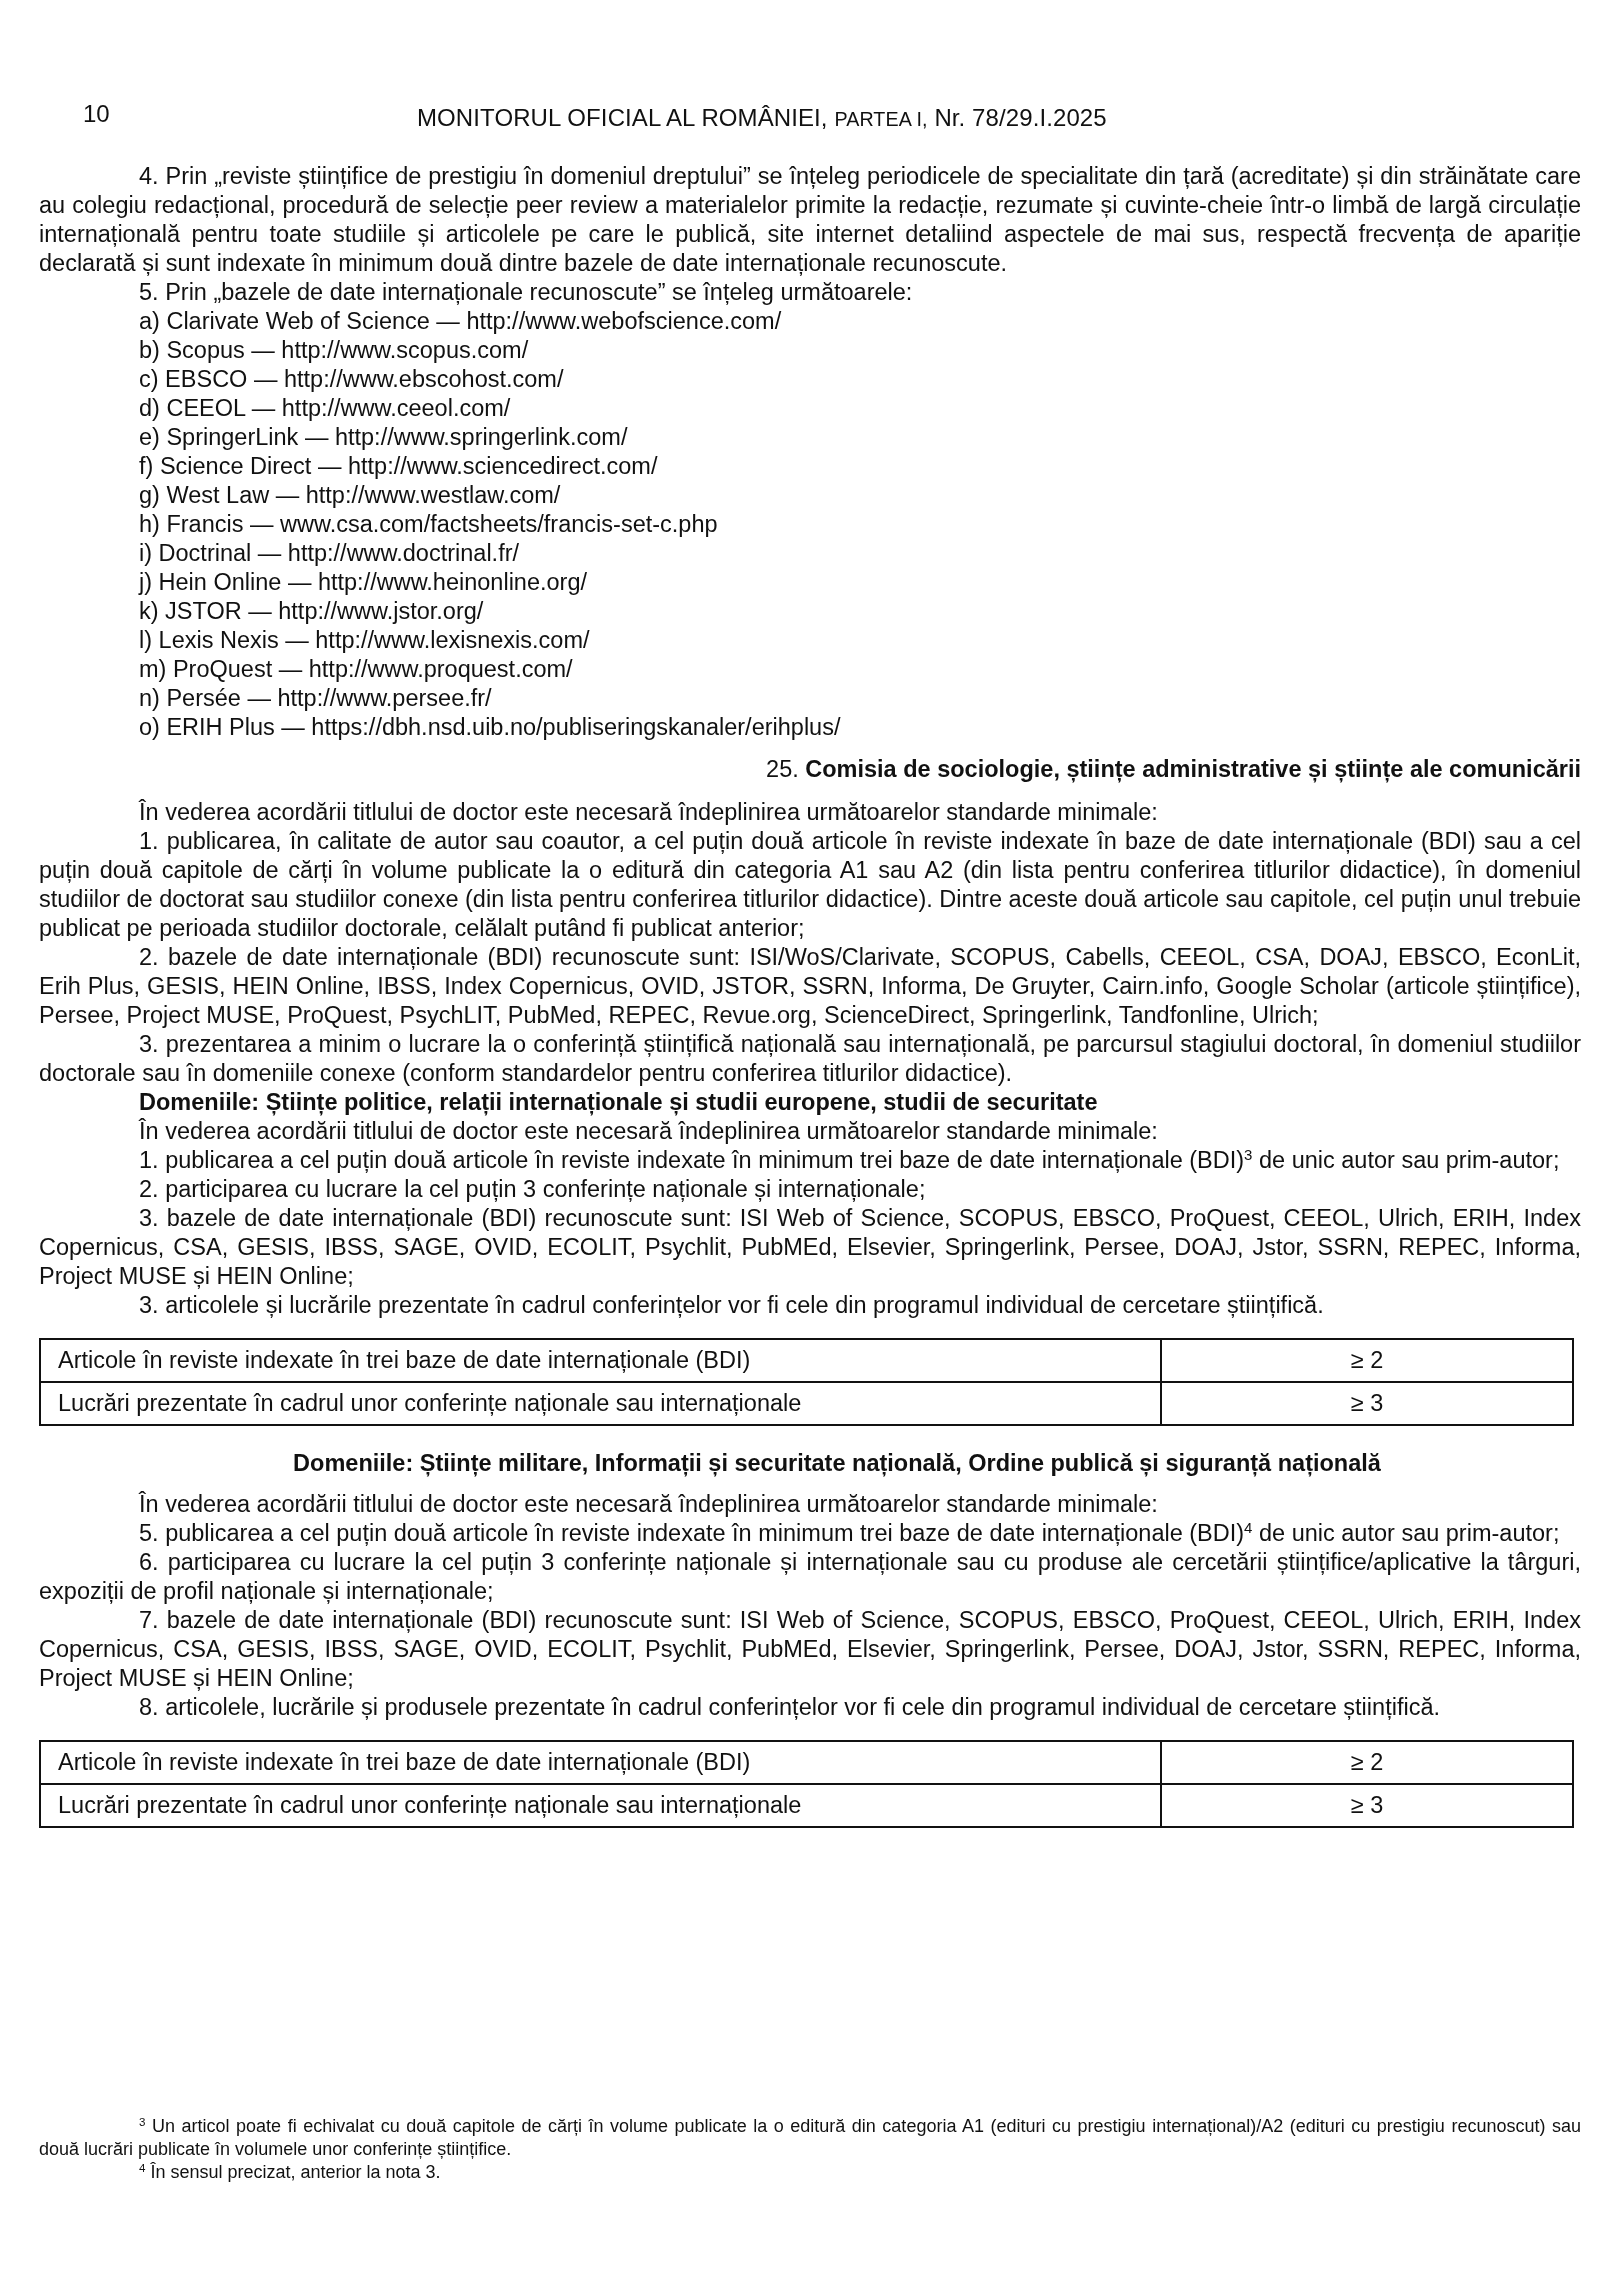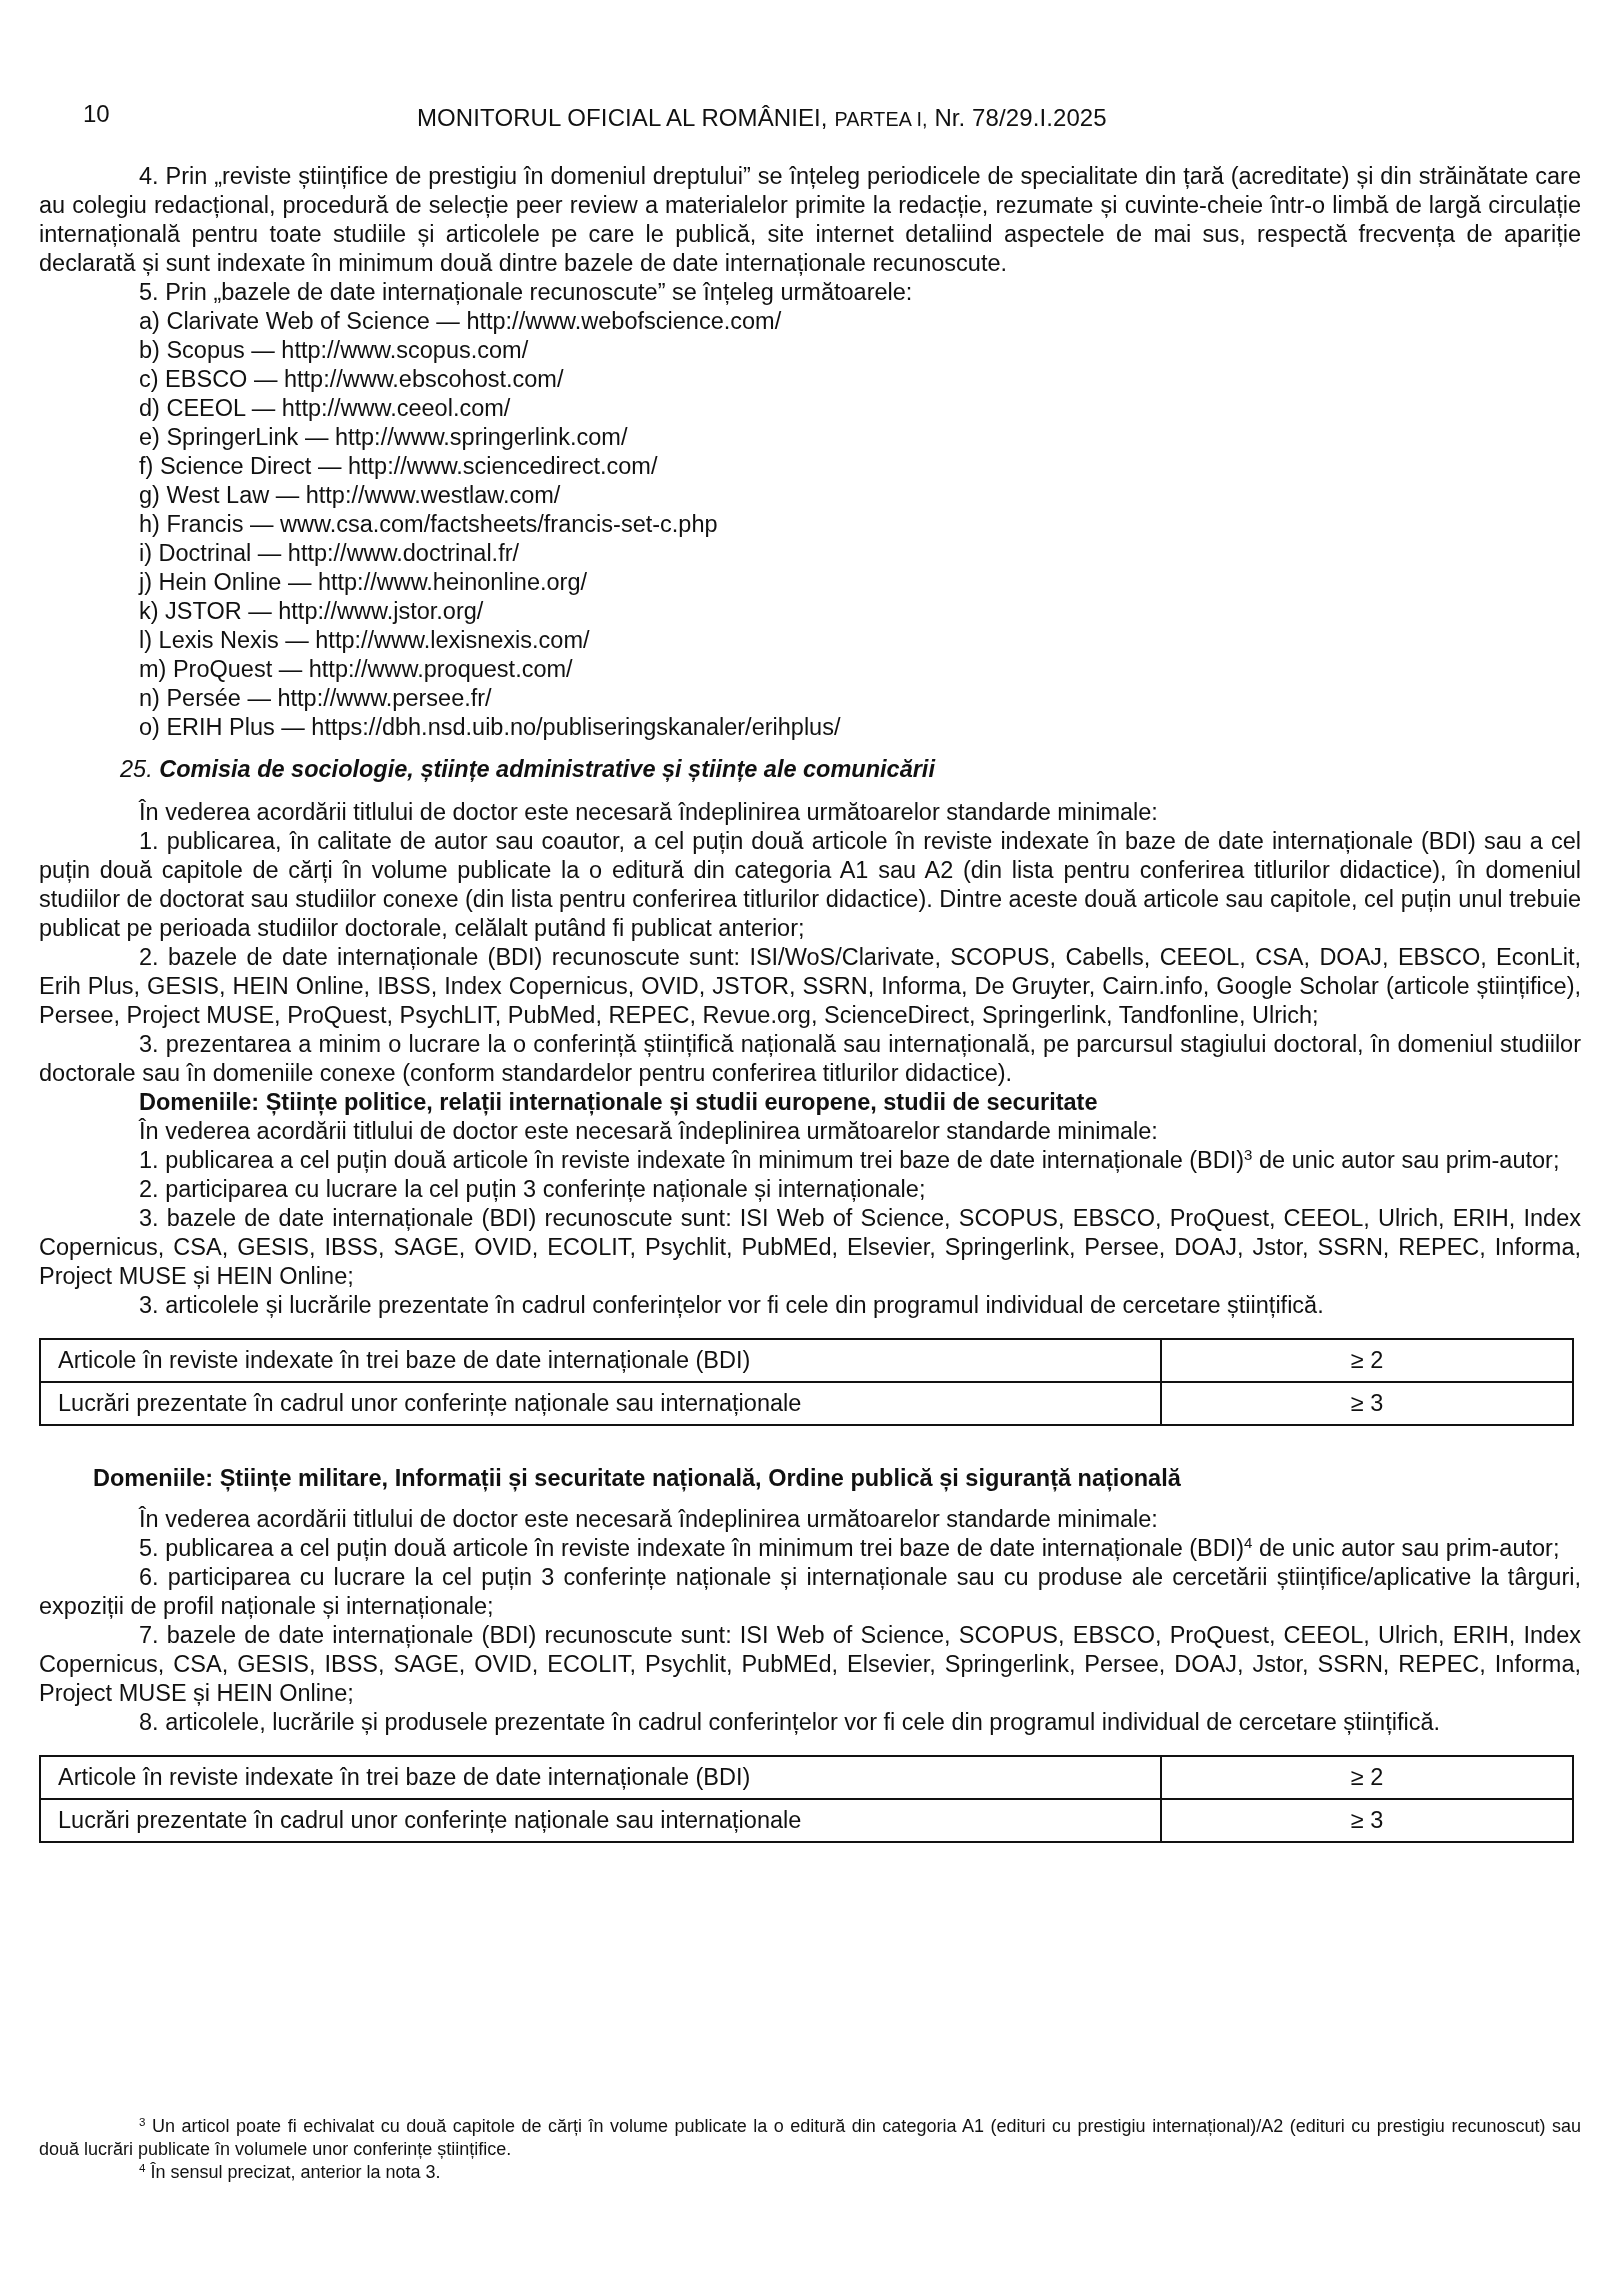--- a/index.html
+++ b/index.html
@@ -8,24 +8,24 @@
     font-family: "Liberation Sans", sans-serif; color: #111111;
   }
   .page { position: absolute; left: 39px; top: 0; width: 1542px; }
   .page-number { position: absolute; left: 44px; top: 99px; font-size: 24px; line-height: 29px; }
   .running-header { position: absolute; left: 378px; top: 103px; font-size: 24px; line-height: 29px; white-space: nowrap; letter-spacing: 0.1px; }
   .running-header .small { font-size: 19.7px; }
   .body { position: absolute; left: 0; top: 162px; width: 1542px; font-size: 23.5px; line-height: 29px; }
   p { margin: 0; text-align: justify; text-align-last: left; }
   .ind { text-indent: 100px; }
   .list-item { margin: 0; padding-left: 100px; white-space: nowrap; }
-  .section-heading { text-align: left; margin: 12.5px 0 14.3px 0; padding-left: 81px; font-style: italic; }
+  .section-heading { text-align: right; margin: 12.5px 0 14.3px 0; padding-left: 81px; }
   .section-heading b { font-weight: bold; }
   .domain-heading { font-weight: bold; padding-left: 100px; margin-top: 10.7px; }
-  .domain-heading.center { padding-left: 54px; margin-top: 38px; margin-bottom: 12.5px; }
+  .domain-heading.center { text-align: center; padding-left: 54px; margin-top: 23px; margin-bottom: 12.5px; }
   sup { font-size: 15px; line-height: 0; vertical-align: 8px; }
   table.criteria { width: 1535px; border-collapse: collapse; margin: 18px 0 0 0; font-size: 23.5px; }
   table.criteria td { border: 2.2px solid #111; height: 41px; padding: 0 17px; line-height: 25px; }
   table.criteria td.val { width: 376px; text-align: center; }
   .footnotes { position: absolute; left: 0; top: 2115px; width: 1542px; font-size: 18px; line-height: 23px; }
   .footnotes p { text-indent: 100px; }
   .footnotes sup { font-size: 11.6px; vertical-align: 6.3px; }
 </style>
 </head>
 <body>

